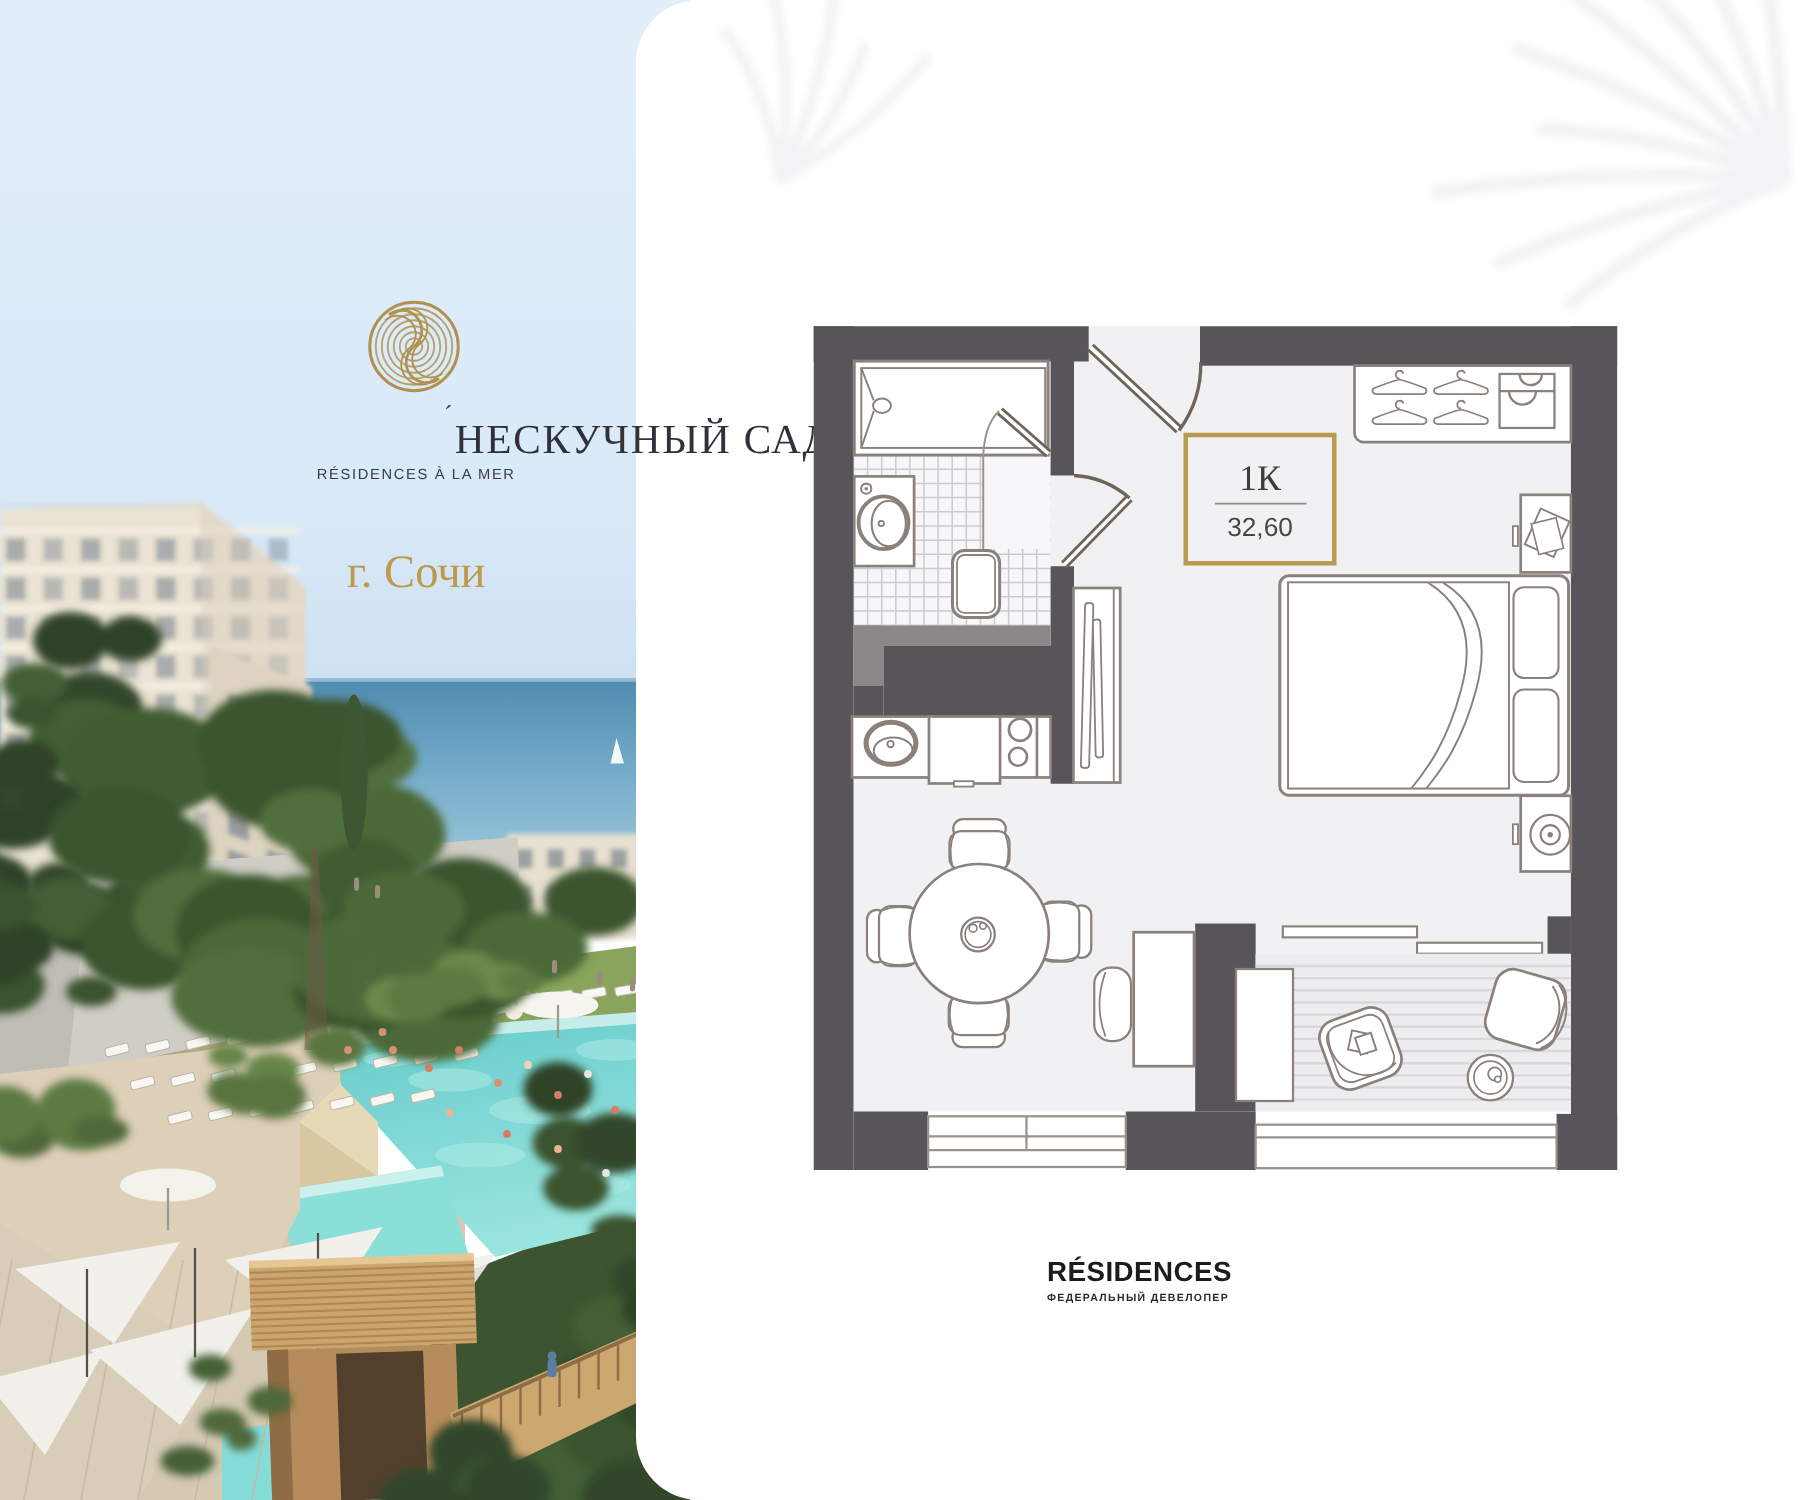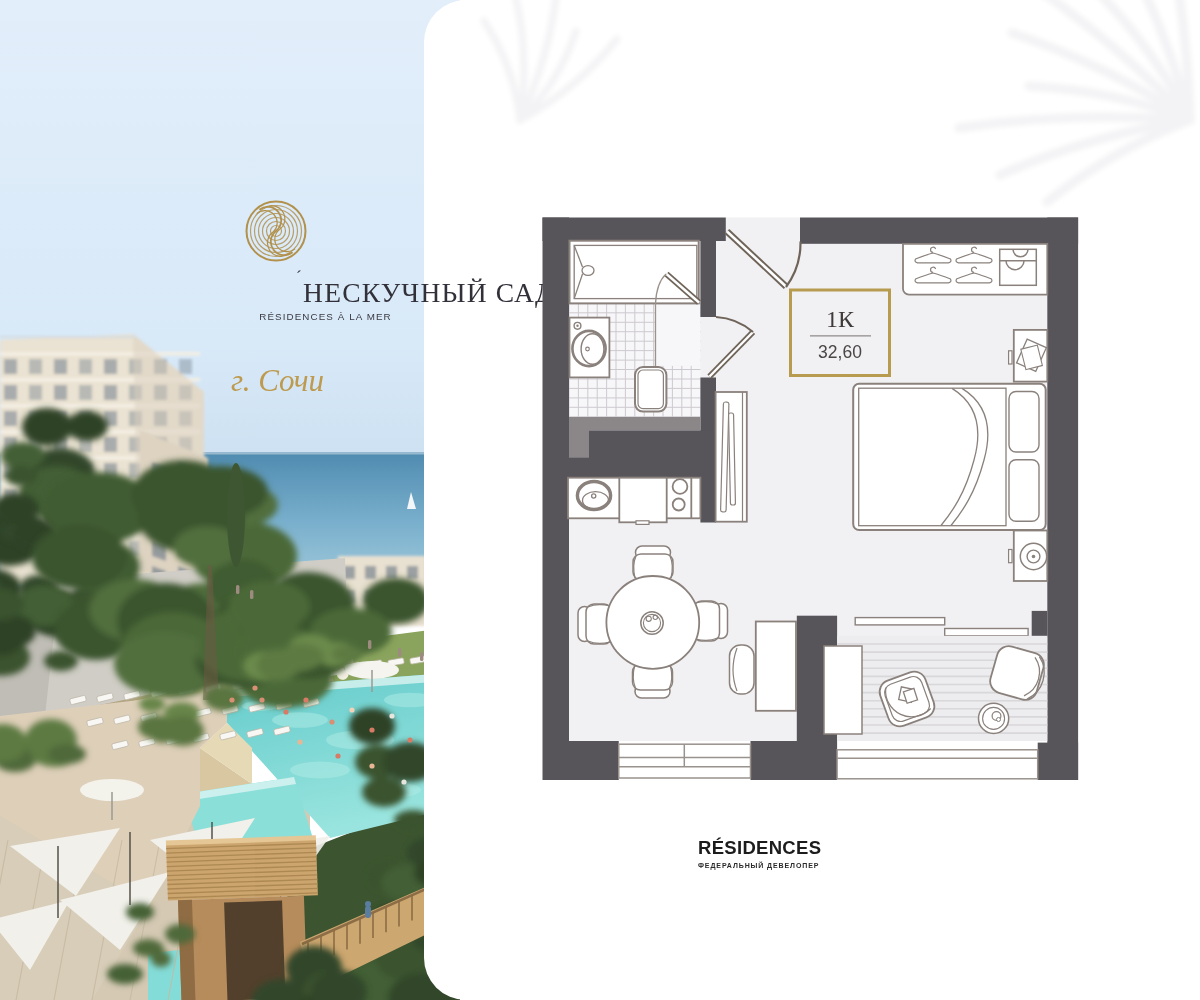--- a/index.html
+++ b/index.html
@@ -583,22 +583,22 @@
 <circle cx="0" cy="0" r="5.5" stroke-width="1.2" opacity="0.85"></circle>
 <g transform="rotate(-38)" stroke-width="1.8">
 <path d="M0,-27 A13.5,13.5 0 0 1 0,0 A13.5,13.5 0 0 0 0,27"></path>
 <path d="M-4.5,-25.5 A12,12 0 0 1 -3,-1 A12,12 0 0 0 -4,25.8" stroke-width="1.2"></path>
 <path d="M4.5,-25.5 A12,12 0 0 1 3.5,1 A12,12 0 0 0 4,25.8" stroke-width="1.2"></path>
 </g>
       </g>
     </svg>
 <div class="abs" style="left:0;top:279px;width:555px;text-align:right;line-height:1;font-family:'Liberation Serif',serif;font-size:27.5px;letter-spacing:1.2px;color:#32313a;">НЕСКУЧНЫЙ САД</div>
 <div class="abs" style="left:296px;top:267px;font-family:'Liberation Serif',serif;font-size:17px;color:#32313a;">´</div>
-<div class="abs" style="left:0;top:312px;width:555px;text-align:center;line-height:1;font-family:'Liberation Sans',sans-serif;font-size:9.8px;letter-spacing:1.1px;color:#3b3a42;padding-left:48px;">RÉSIDENCES À LA MER</div>
-<div class="abs" style="left:0;top:365px;width:555px;text-align:center;line-height:1;font-family:'Liberation Serif',serif;font-size:31px;color:#bd9a4e;font-style:italic;">г. Сочи</div>
+<div class="abs" style="left:0;top:312px;width:555px;text-align:center;line-height:1;font-family:'Liberation Sans',sans-serif;font-size:9.8px;letter-spacing:1.1px;color:#3b3a42;">RÉSIDENCES À LA MER</div>
+<div class="abs" style="left:0;top:365px;width:555px;text-align:center;line-height:1;font-family:'Liberation Serif',serif;font-size:31px;color:#bd9a4e;">г. Сочи</div>
     <svg class="abs" style="left:535px;top:210px" width="550" height="575" viewBox="535 210 550 575">
 <rect x="569" y="240" width="478.3" height="501" fill="#f1f0f2"></rect>
 <rect x="725.8" y="217.5" width="74.2" height="24" fill="#f1f0f2"></rect>
 <rect x="569" y="240" width="131.4" height="177" fill="#f7f6f8"></rect>
 <g stroke="#cdcacf" stroke-width="1">
 <line x1="569.0" y1="303.4" x2="569.0" y2="417"></line>
 <line x1="578.4" y1="303.4" x2="578.4" y2="417"></line>
 <line x1="587.8" y1="303.4" x2="587.8" y2="417"></line>
 <line x1="597.2" y1="303.4" x2="597.2" y2="417"></line>
 <line x1="606.6" y1="303.4" x2="606.6" y2="417"></line>

